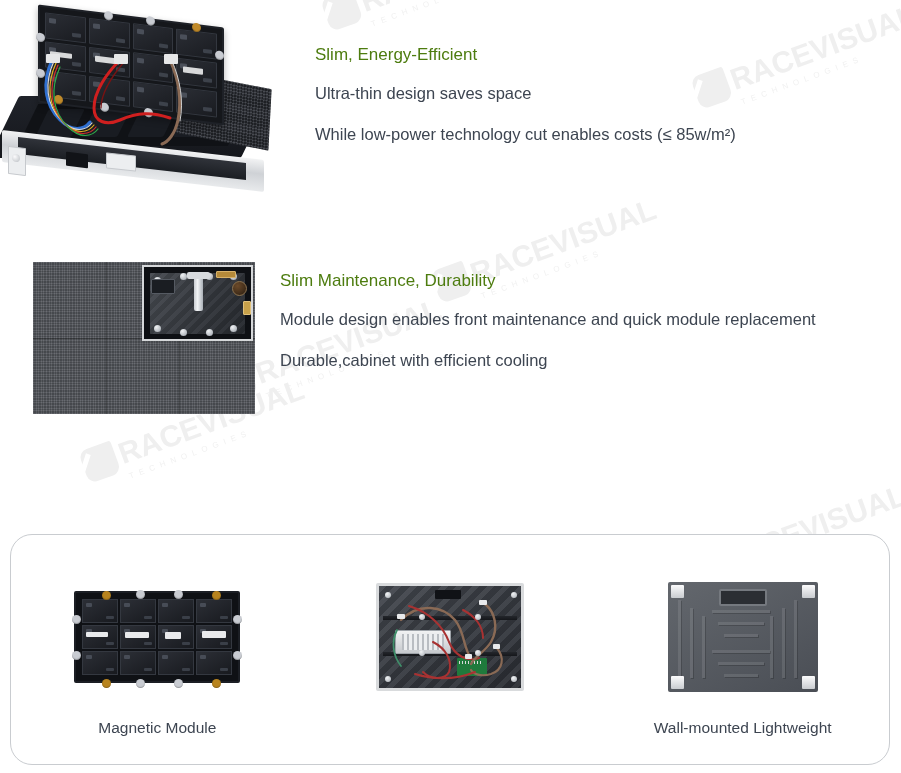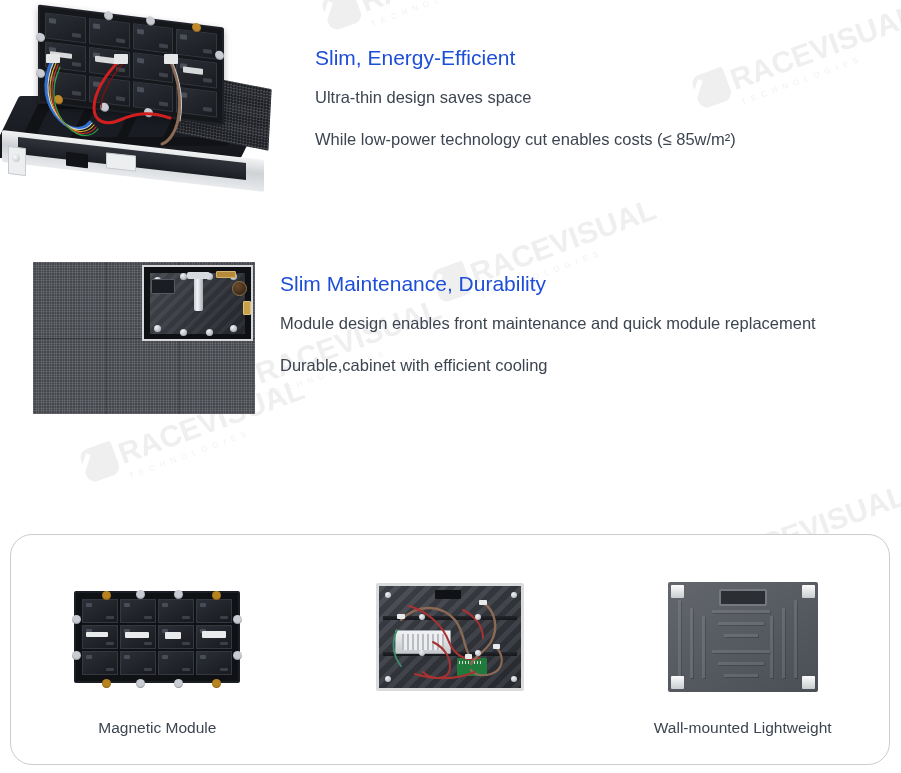--- a/index.html
+++ b/index.html
@@ -58,22 +58,22 @@
   
   .feature-row {
     position: absolute;
     display: flex;
     align-items: flex-start;
     z-index: 10;
   }
   .feature-figure { flex: none; position: relative; }
   .feature-body { position: relative; }
   .feature-title {
-    color: #1d4ed8;
-    font-size: 21px;
+    color: #4d7c0f;
+    font-size: 17px;
     line-height: 1.1;
     margin: 0 0 17px 0;
     font-weight: normal;
     white-space: nowrap;
   }
   .feature-line {
     font-size: 16.5px;
     line-height: 1.42;
     color: #3d4551;
     margin: 0 0 18px 0;

